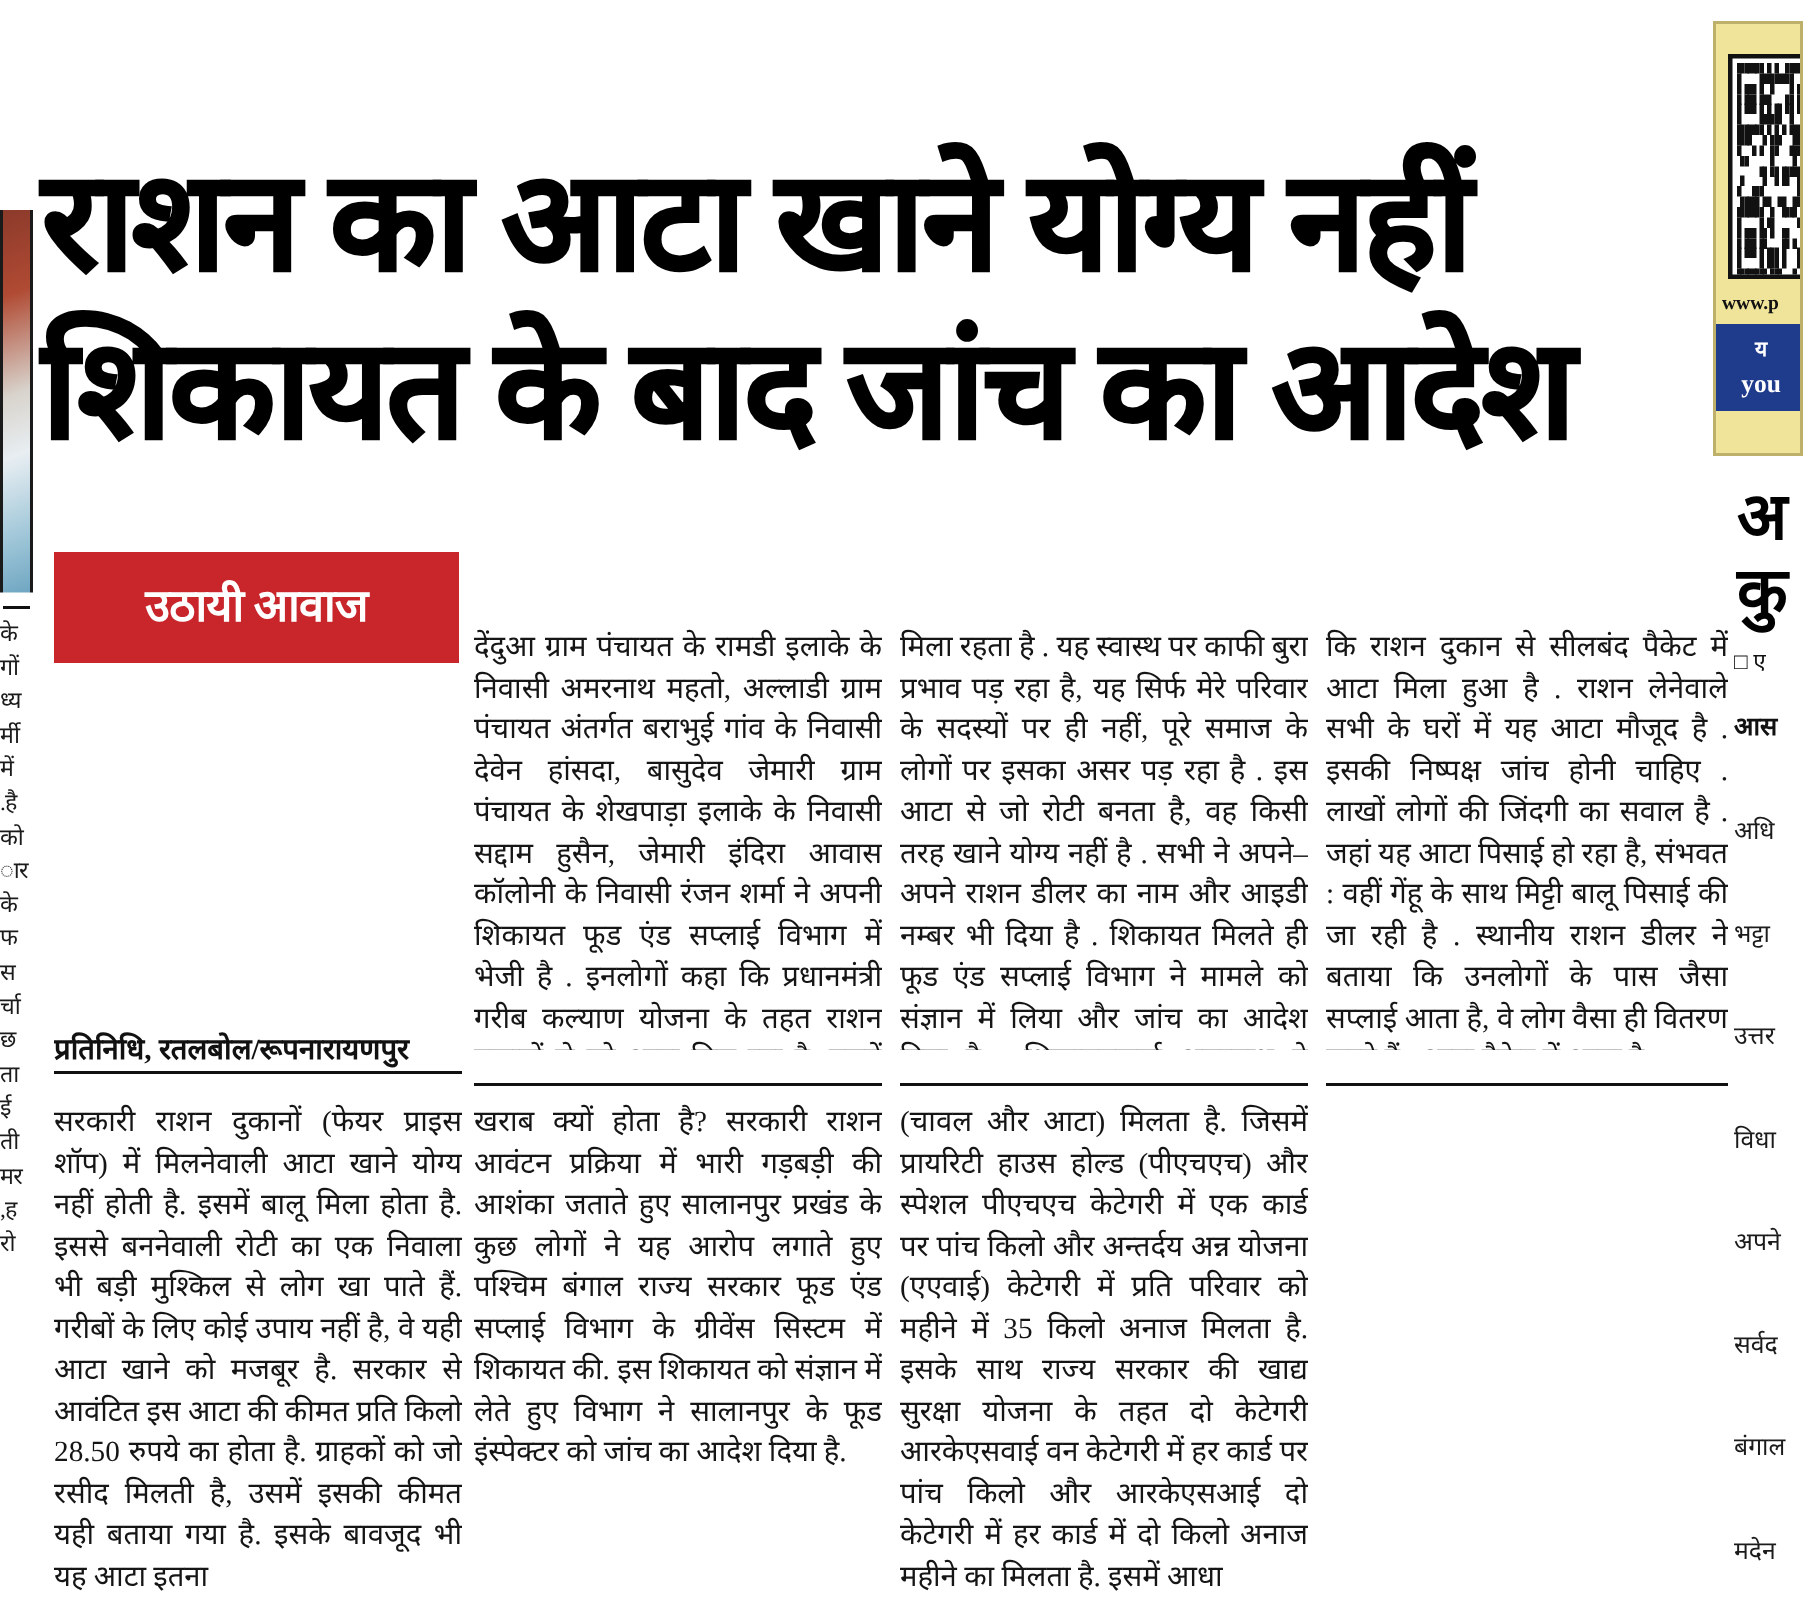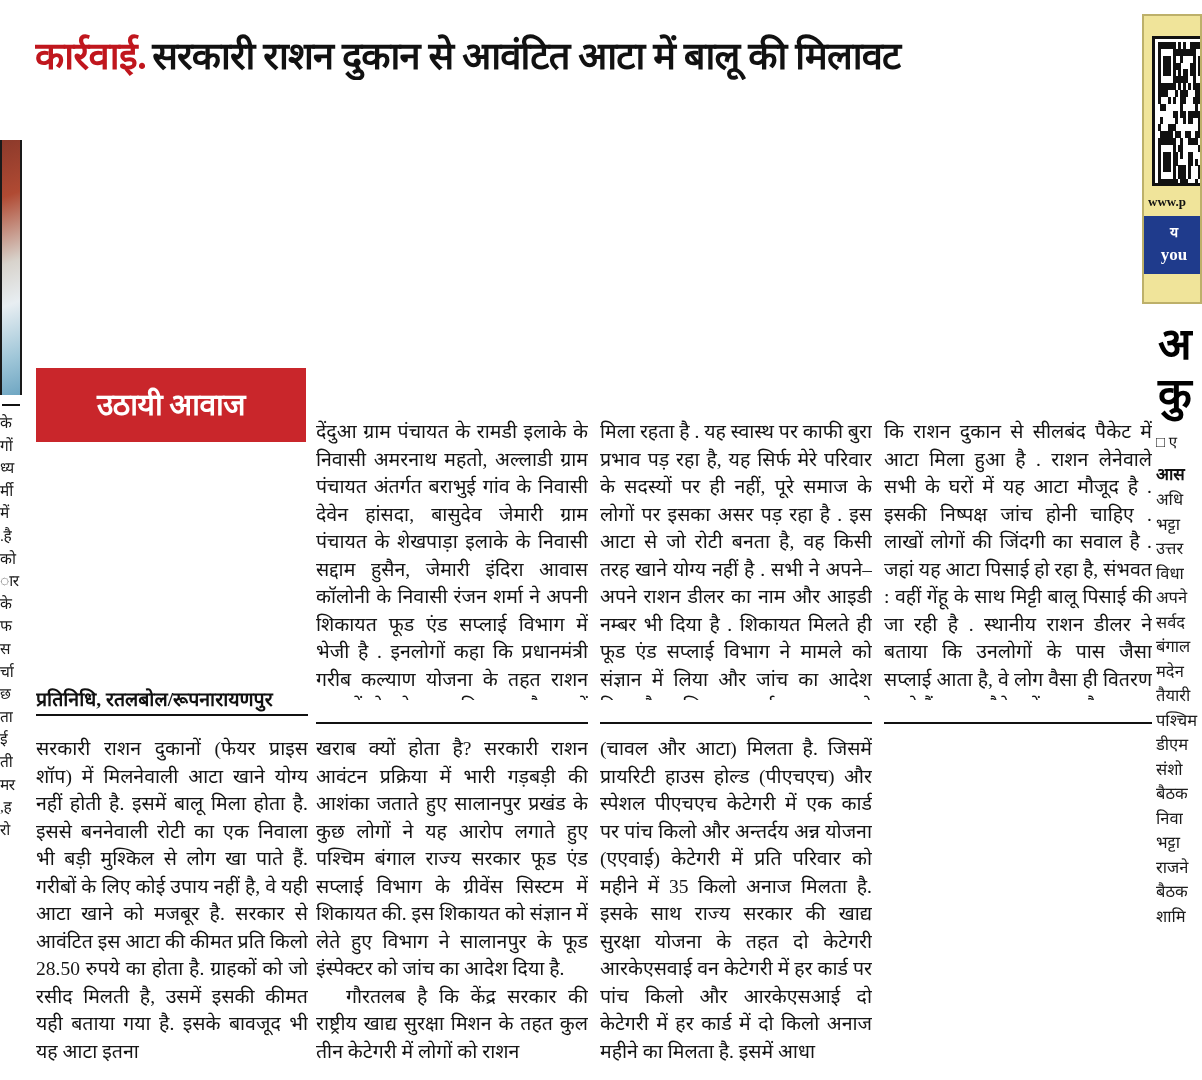--- a/index.html
+++ b/index.html
@@ -172,35 +172,35 @@
   }
   .rb-bullet {
     margin-top: 12px;
     font-size: 15px;
     line-height: 20px;
     color: #111;
     white-space: nowrap;
     overflow: hidden;
   }
   .rb-byline {
-    margin-top: 10px;
+    margin-top: 20px;
     font-weight: bold;
     font-size: 17px;
     white-space: nowrap;
     overflow: hidden;
   }
   .rb-body {
     margin-top: 3px;
     font-size: 16.5px;
     line-height: 24.5px;
     color: #1b1b1b;
     white-space: nowrap;
     overflow: hidden;
   }
-  .rb-body div { height: 24.5px; overflow: hidden; }
+  .rb-body div { height: 24.5px; overflow: hidden; margin-top: 44px; }
 
   
   .redbox {
     position: absolute;
     left: 36px; top: 368px;
     width: 270px; height: 74px;
     background: #c9262b;
     color: #ffffff;
     display: flex;
     flex-direction: column;
@@ -343,25 +343,25 @@
         <div>छ</div>
         <div>ता</div>
         <div>ई</div>
         <div>ती</div>
         <div>मर</div>
         <div>ह,</div>
         <div>रो</div>
       </div>
   </div>
 
-  <div class="kicker">
-    <span class="kicker-tag">कार्रवाई.</span>
-    <span class="kicker-text">सरकारी राशन दुकान से आवंटित आटा में बालू की मिलावट</span>
-  </div>
-
+
+  <div class="headline">
+    <div class="hl-line">राशन का आटा खाने योग्य नहीं</div>
+    <div class="hl-line">शिकायत के बाद जांच का आदेश</div>
+  </div>
 
   <div class="qr-box">
     <div class="qr-inner">
       <div class="qr-grid" id="qr-grid">
           <div class="qr-cell" style="left: 0px; top: 0px; width: 3px; height: 7px;"></div>
           <div class="qr-cell" style="left: 2.47619px; top: 0px; width: 3px; height: 7px;"></div>
           <div class="qr-cell" style="left: 4.95238px; top: 0px; width: 3px; height: 7px;"></div>
           <div class="qr-cell" style="left: 7.42857px; top: 0px; width: 3px; height: 7px;"></div>
           <div class="qr-cell" style="left: 9.90476px; top: 0px; width: 3px; height: 7px;"></div>
           <div class="qr-cell" style="left: 12.381px; top: 0px; width: 3px; height: 7px;"></div>
@@ -620,21 +620,20 @@
 
   <div class="hr-bot hr-b1"></div>
   <div class="hr-bot hr-b2"></div>
   <div class="hr-bot hr-b3"></div>
 
   <div class="col col-bot-0" id="bot-col-0">
       <p>सरकारी राशन दुकानों (फेयर प्राइस शॉप) में मिलनेवाली आटा खाने योग्य नहीं होती है. इसमें बालू मिला होता है. इससे बननेवाली रोटी का एक निवाला भी बड़ी मुश्किल से लोग खा पाते हैं. गरीबों के लिए कोई उपाय नहीं है, वे यही आटा खाने को मजबूर है. सरकार से आवंटित इस आटा की कीमत प्रति किलो 28.50 रुपये का होता है. ग्राहकों को जो रसीद मिलती है, उसमें इसकी कीमत यही बताया गया है. इसके बावजूद भी यह आटा इतना</p>
     </div>
   <div class="col col-bot-1" id="bot-col-1">
       <p>खराब क्यों होता है? सरकारी राशन आवंटन प्रक्रिया में भारी गड़बड़ी की आशंका जताते हुए सालानपुर प्रखंड के कुछ लोगों ने यह आरोप लगाते हुए पश्चिम बंगाल राज्य सरकार फूड एंड सप्लाई विभाग के ग्रीवेंस सिस्टम में शिकायत की. इस शिकायत को संज्ञान में लेते हुए विभाग ने सालानपुर के फूड इंस्पेक्टर को जांच का आदेश दिया है.</p>
-      <p>गौरतलब है कि केंद्र सरकार की राष्ट्रीय खाद्य सुरक्षा मिशन के तहत कुल तीन केटेगरी में लोगों को राशन</p>
     </div>
   <div class="col col-bot-2" id="bot-col-2">
       <p>(चावल और आटा) मिलता है. जिसमें प्रायरिटी हाउस होल्ड (पीएचएच) और स्पेशल पीएचएच केटेगरी में एक कार्ड पर पांच किलो और अन्तर्दय अन्न योजना (एएवाई) केटेगरी में प्रति परिवार को महीने में 35 किलो अनाज मिलता है. इसके साथ राज्य सरकार की खाद्य सुरक्षा योजना के तहत दो केटेगरी आरकेएसवाई वन केटेगरी में हर कार्ड पर पांच किलो और आरकेएसआई दो केटेगरी में हर कार्ड में दो किलो अनाज महीने का मिलता है. इसमें आधा</p>
     </div>
   <div class="col col-bot-3" id="bot-col-3">
     </div>
 
 </div>
 
 </body></html>

